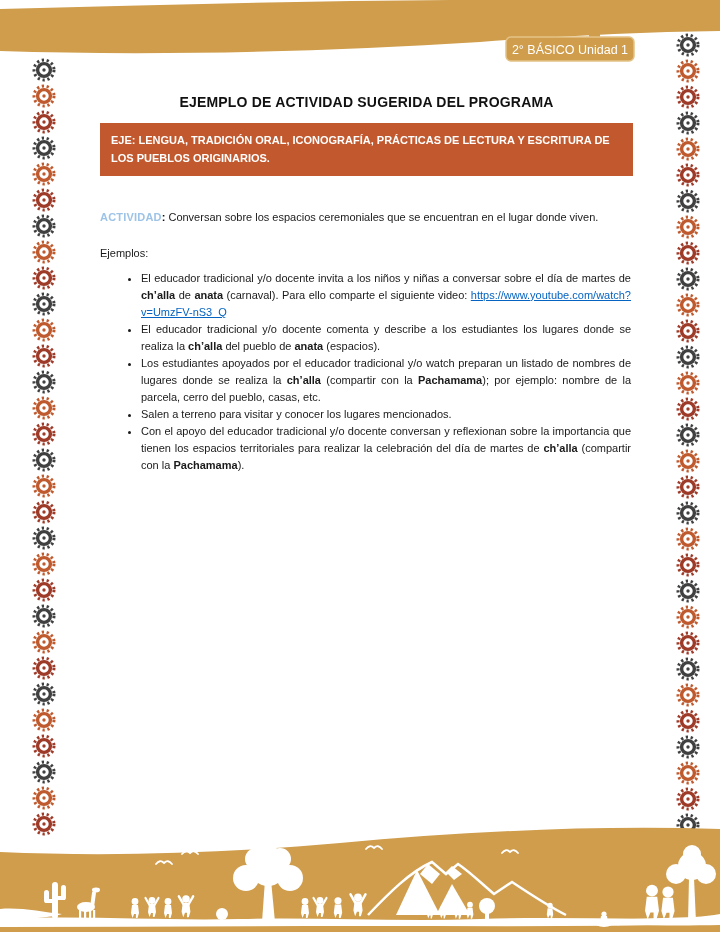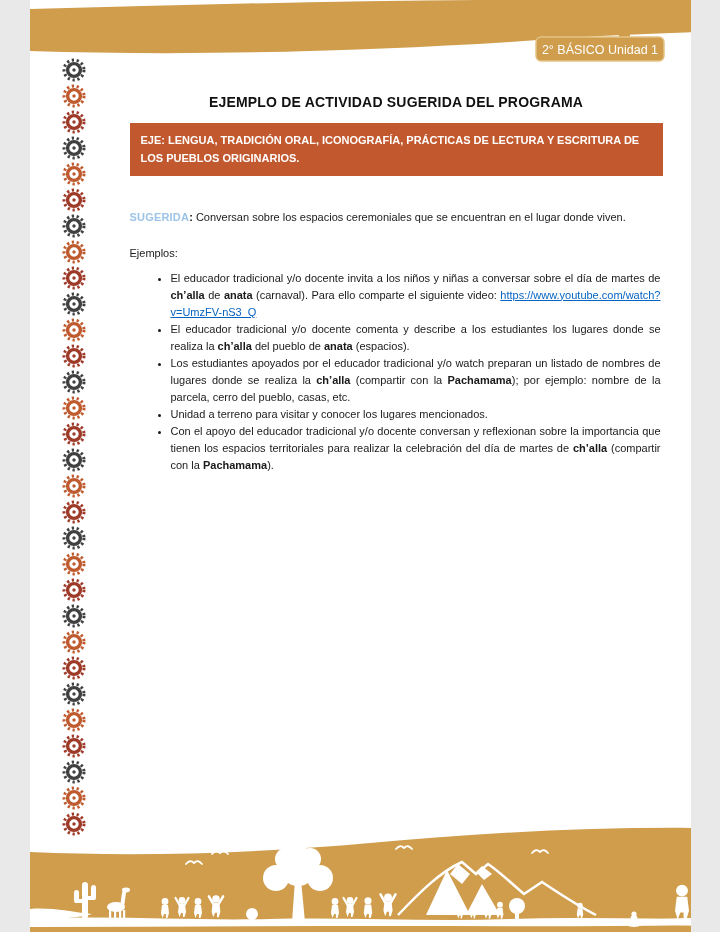--- a/index.html
+++ b/index.html
@@ -1,17 +1,17 @@
 <!DOCTYPE html>
 <html style="--gold: #CF9D4C; --gold_light: #E3C286; --terracotta: #C2582E; --activity_blue: #9DC3E6; --link_blue: #0563C1; --dark: #404040; --orange: #BF5A2E; --red: #9E3A28; --text: #1A1A1A;"><head>
 <meta charset="utf-8">
 <style>
   html,body{margin:0;padding:0;background:#e9e9e9;}
   body{font-family:"Liberation Sans",sans-serif;}
-  .page{position:relative;width:661px;height:932px;background:#ffffff;overflow:hidden;margin:0 auto;}
+  .page{position:relative;width:720px;height:932px;background:#ffffff;overflow:hidden;margin:0 auto;}
 
   
   .banner{position:absolute;top:0;left:0;width:720px;height:66px;}
 
   
   .rosettes{position:absolute;}
   .rosettes-left{left:31px;top:57px;}
   .rosettes-right{left:675px;top:32px;}
 
   
@@ -128,30 +128,30 @@
         <use href="#rosette" y="754" color="#9E3A28"></use>
         <use href="#rosette" y="780" color="#404040"></use>
       </svg></div>
 
   <div class="content">
     <h1 class="title">EJEMPLO DE ACTIVIDAD SUGERIDA DEL PROGRAMA</h1>
 
     <div class="eje">EJE: LENGUA, TRADICIÓN ORAL, ICONOGRAFÍA, PRÁCTICAS DE LECTURA Y ESCRITURA DE LOS PUEBLOS ORIGINARIOS.</div>
 
     <p class="activity">
-      <span class="label">SUGERIDA</span><span class="colon">:</span><span> Conversan sobre los espacios ceremoniales que se encuentran en el lugar donde viven.</span>
+      <span class="label">ACTIVIDAD</span><span class="colon">:</span><span> Conversan sobre los espacios ceremoniales que se encuentran en el lugar donde viven.</span>
     </p>
 
     <p class="examples">Ejemplos:</p>
 
     <ul class="bullets" id="bullet-list">
         <li><span>El educador tradicional y/o docente invita a los niños y niñas a conversar sobre el día de martes de </span><span class="b">ch’alla</span><span> de </span><span class="b">anata</span><span> (carnaval). Para ello comparte el siguiente video: </span><a href="#" class="link">https://www.youtube.com/watch?v=UmzFV-nS3_Q</a></li>
         <li><span>El educador tradicional y/o docente comenta y describe a los estudiantes los lugares donde se realiza la </span><span class="b">ch’alla</span><span> del pueblo de </span><span class="b">anata</span><span> (espacios).</span></li>
         <li><span>Los estudiantes apoyados por el educador tradicional y/o watch preparan un listado de nombres de lugares donde se realiza la </span><span class="b">ch’alla</span><span> (compartir con la </span><span class="b">Pachamama</span><span>); por ejemplo: nombre de la parcela, cerro del pueblo, casas, etc.</span></li>
-        <li><span>Unidad a terreno para visitar y conocer los lugares mencionados.</span></li>
+        <li><span>Salen a terreno para visitar y conocer los lugares mencionados.</span></li>
         <li><span>Con el apoyo del educador tradicional y/o docente conversan y reflexionan sobre la importancia que tienen los espacios territoriales para realizar la celebración del día de martes de </span><span class="b">ch’alla</span><span> (compartir con la </span><span class="b">Pachamama</span><span>).</span></li>
       </ul>
   </div>
 
   <svg class="footer" viewBox="0 0 720 110">
     <path d="M0,30 C110,35 230,31 340,21 C460,10 590,3 720,7 L720,110 L0,110 Z" style="fill:var(--gold,#CF9D4C)"></path>
     <g fill="#ffffff">
 
       <path d="M0,97 C80,93 160,99 240,97 C320,95 400,100 480,97 C560,94 640,99 720,95 L720,102 C600,105 480,104 360,104 C240,104 120,105 0,105 Z"></path>
       <path d="M0,97 L0,87 C20,85 42,90 62,92 C50,96 20,98 0,97 Z"></path>

